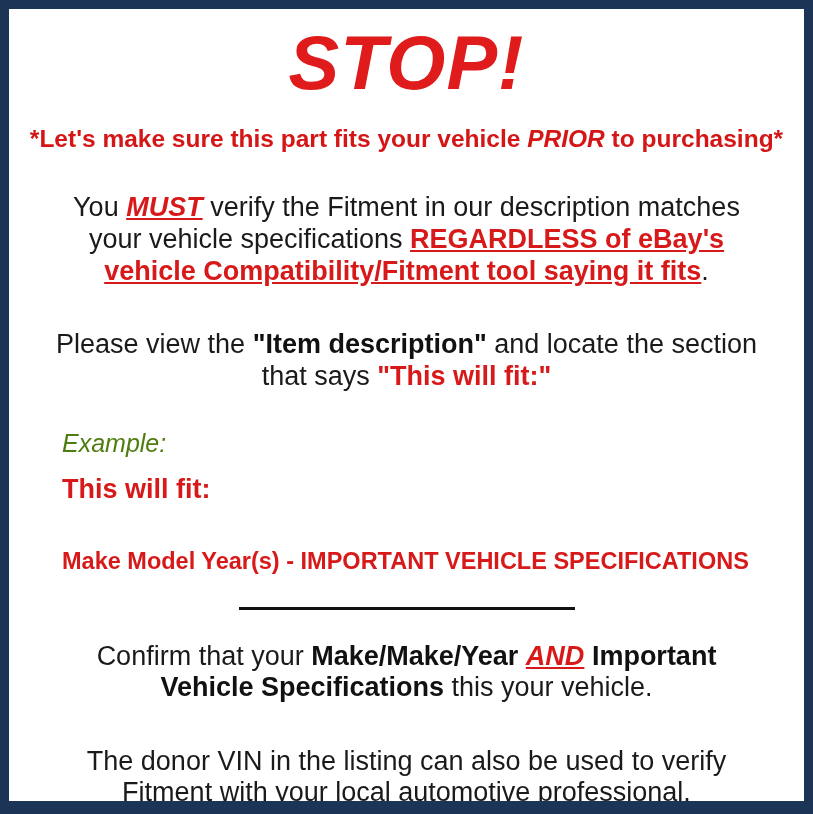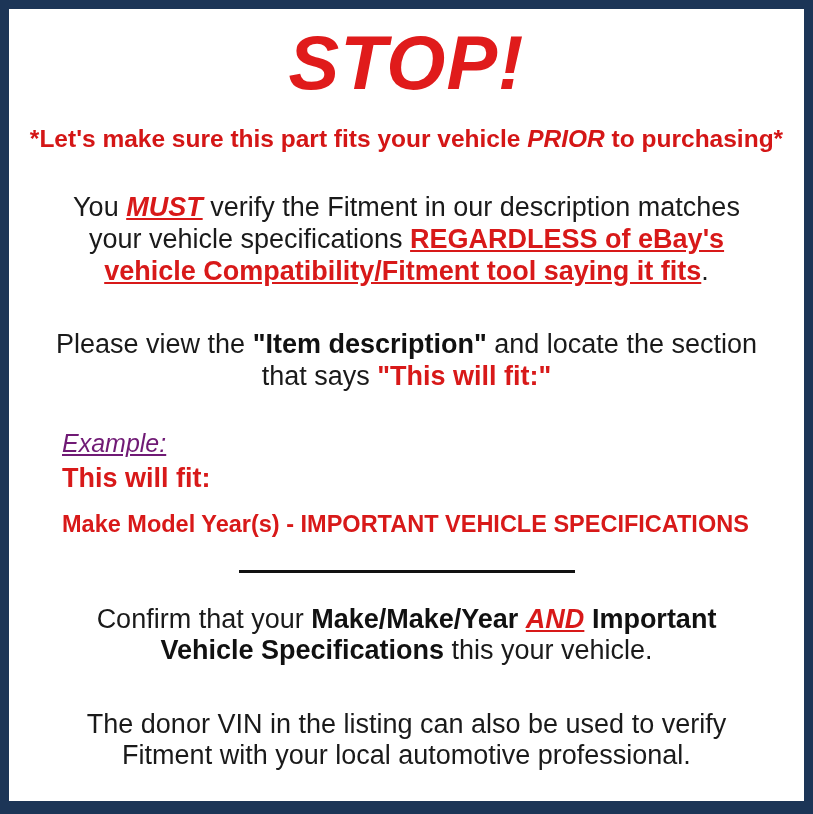--- a/index.html
+++ b/index.html
@@ -89,41 +89,40 @@
   .blackbold { font-weight: bold; color: #111111; }
   .redbold   { font-weight: bold; color: #d81919; }
 
   
   .example-block {
     margin-top: 38px;
     padding-left: 44px;
     text-align: left;
   }
   .example-label {
-    color: #701a75;
+    color: #4d7c0f;
     font-size: 25px;
     font-style: italic;
-    text-decoration: underline;
     text-underline-offset: 2px;
     line-height: 1.1;
     display: inline-block;
   }
   .example-fit {
     color: #d81919;
     font-weight: bold;
     font-size: 27px;
     line-height: 1.15;
-    margin-top: 5px;
+    margin-top: 16px;
   }
   .example-spec {
     color: #d81919;
     font-weight: bold;
     font-size: 23.5px;
     line-height: 1.1;
-    margin-top: 18px;
+    margin-top: 44px;
     white-space: nowrap;
   }
 
   
   .divider-wrap {
     margin-top: 24px;
     text-align: center;
   }
   .divider {
     display: inline-block;

